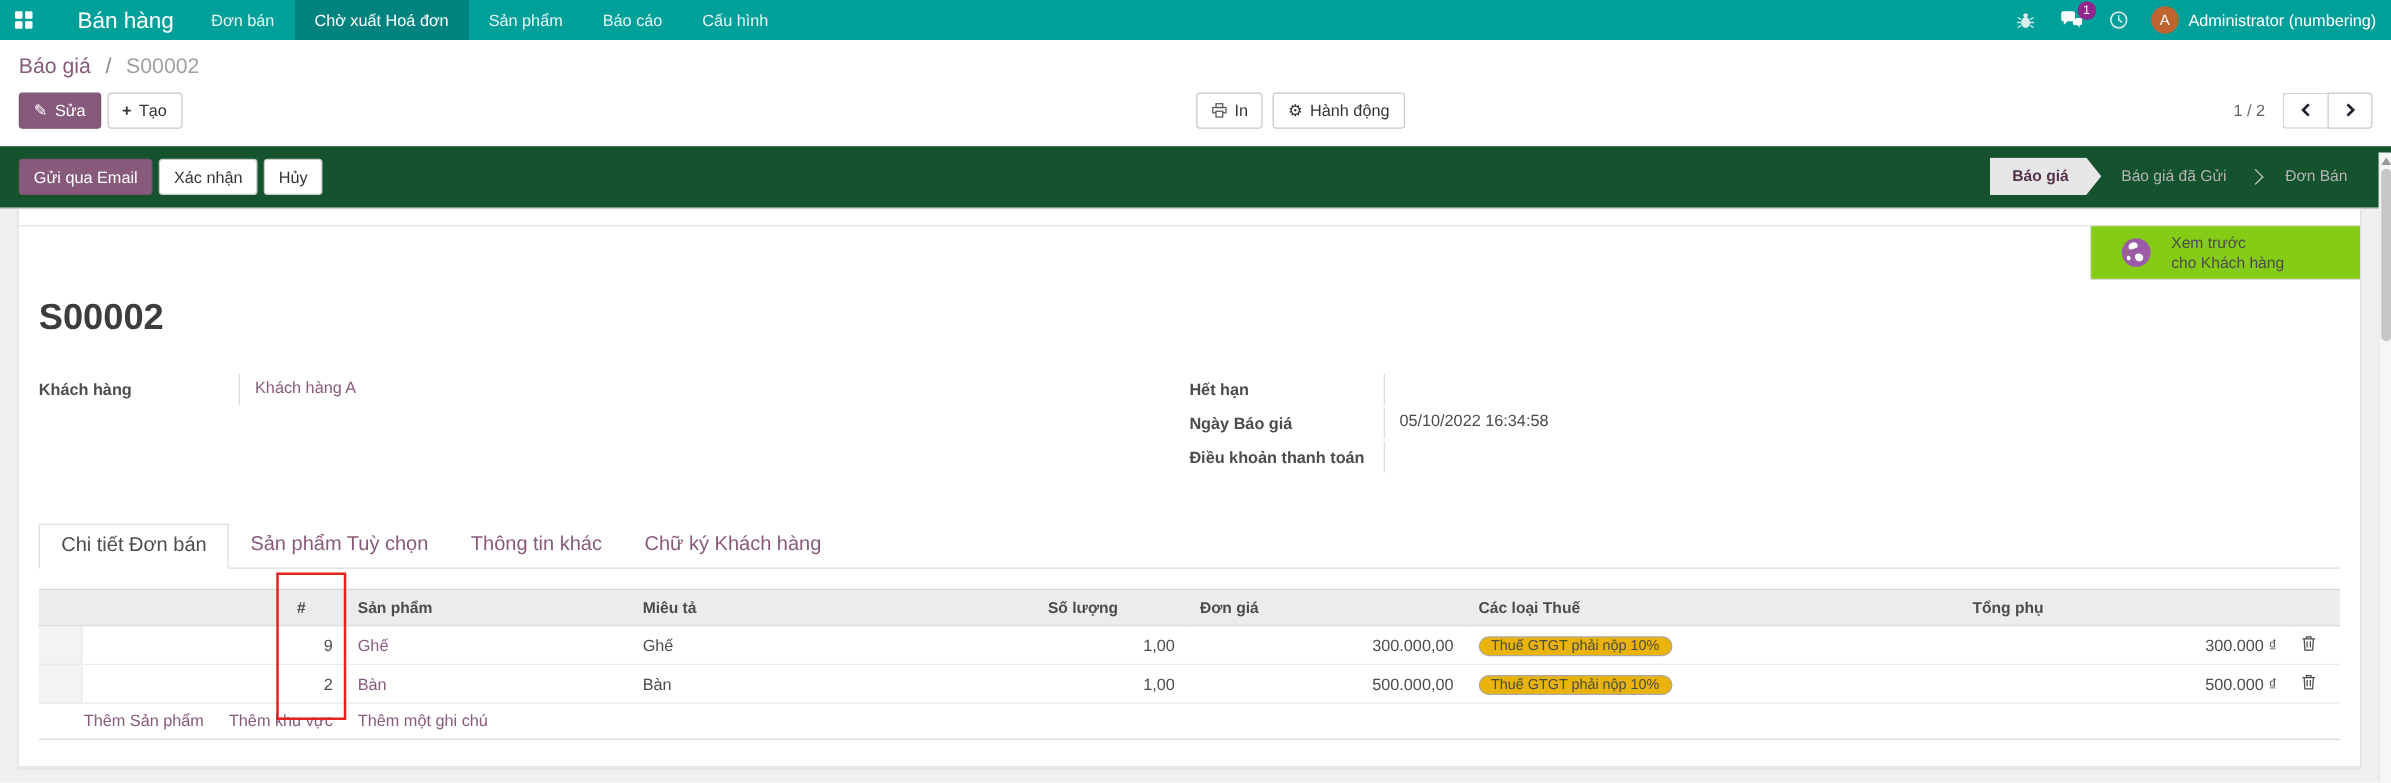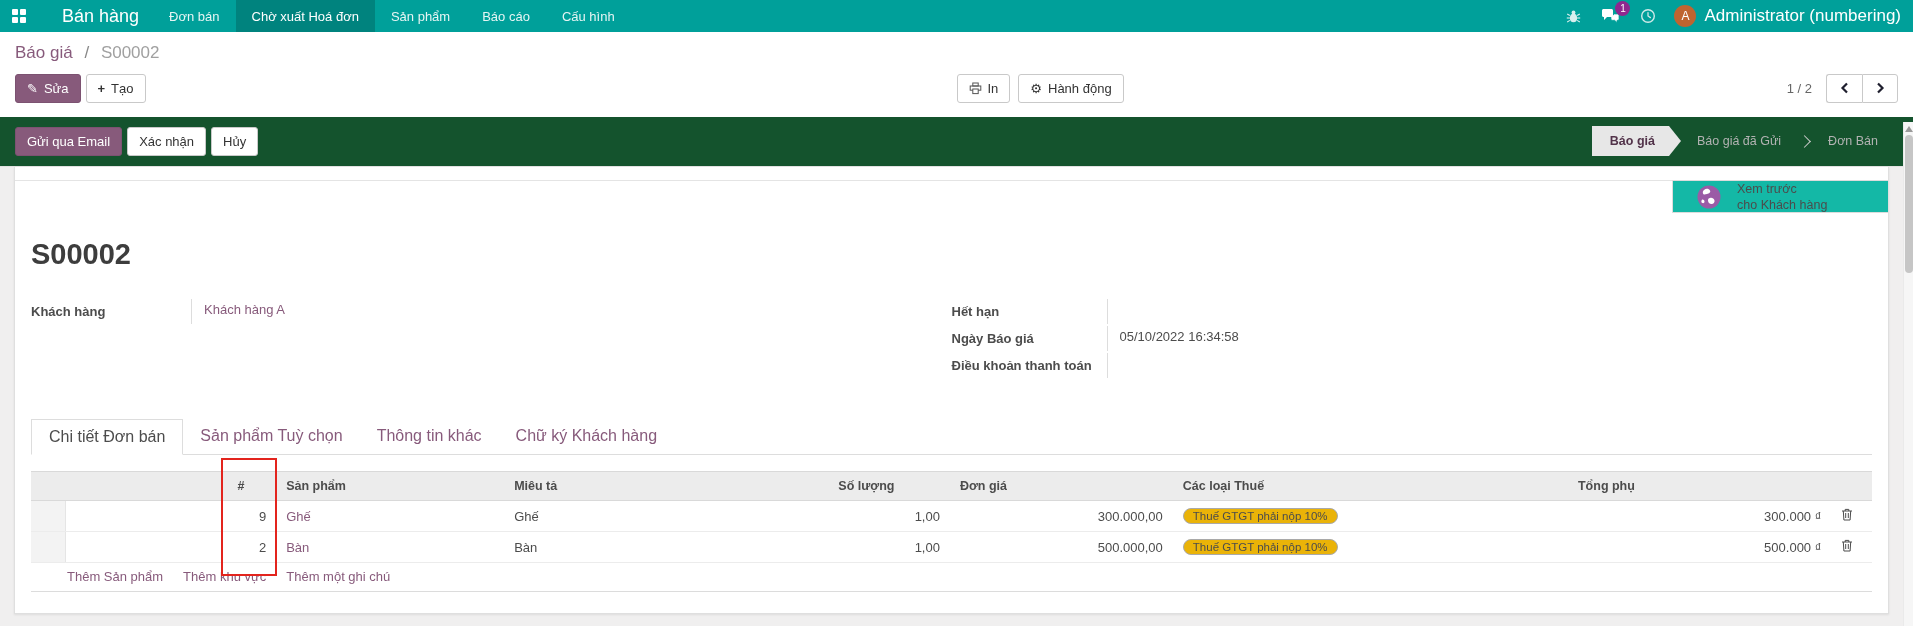--- a/index.html
+++ b/index.html
@@ -18,21 +18,21 @@
   .grid-icon i { width:6px; height:6px; background:#fff; border-radius:1px; display:block; }
   .brand { display:flex; align-items:center; font-size:18px; color:#fff; padding:0 14px 0 4px;margin-left:22px; }
   .nav-item { display:flex; align-items:center; padding:0 16px; color:#e6f5f4; font-size:13px; }
   .nav-item.active { background:rgba(0,0,0,0.18); color:#fff; }
   .nav-sys { display:flex; align-items:center; padding:0 10px; position:relative; color:#d9efee; }
   .badge { position:absolute; top:1px; right:0px; background:#8f278f; color:#fff; font-size:10px;
            min-width:15px; height:15px; line-height:15px; text-align:center; border-radius:8px; padding:0 3px; }
   .user-menu { display:flex; align-items:center; gap:8px; padding:0 12px 0 8px; color:#fff; }
   .avatar { width:22px; height:22px; border-radius:50%; background:#bf6430; color:#fff; font-size:12px;
             display:flex; align-items:center; justify-content:center; }
-  .user-name { font-size:17px;text-align:center; }
+  .user-name { font-size:13px;text-align:center; }
 
   
   .control-panel { background:#fff; padding:8px 15px 14px 15px; }
   .breadcrumb { font-size:17px; line-height:26px; }
   .breadcrumb a { color:#875a7b; }
   .breadcrumb .sep { color:#888; margin:0 7px; }
   .breadcrumb .current { color:#a0a0a0; }
   .cp-actions { position:relative; display:flex; align-items:center; margin-top:7px; height:30px; }
   .btn { display:inline-flex; align-items:center; gap:6px; height:29px; padding:0 11px;
          background:#fff; border:1px solid #c9c9c9; border-radius:3px; font-size:13px; color:#333;
@@ -59,23 +59,23 @@
                   clip-path:polygon(0 0, calc(100% - 12px) 0, 100% 50%, calc(100% - 12px) 100%, 0 100%); }
   .chev { width:9px; height:9px; border-top:1px solid #ccc; border-right:1px solid #ccc;
           transform:rotate(45deg); align-self:center; margin:0 3px; }
 
   
   .content { padding:0 24px 0 14px; height:447px; }
   .sheet { background:#fff; border:1px solid #dfdfdf; border-top:none; box-shadow:0 1px 2px rgba(0,0,0,.08);
            min-height:447px; position:relative; }
   .sheet-topband { height:57px; position:relative; }
   .topline { position:absolute; top:13px; left:0; right:216px; border-top:1px solid #e4e4e4; }
-  .preview-btn { position:absolute; top:13px; right:0; width:216px; height:33px; border:1px solid #dcdcdc;
+  .preview-btn { position:absolute; top:13px; right:0; width:216px; height:44px; border:1px solid #dcdcdc;
                  border-right:none; display:flex; align-items:center; gap:14px; padding:0 10px 0 22px;
-                 background:#14b8a6; cursor:pointer; }
+                 background:#84cc16; cursor:pointer; }
   .pv-text { display:flex; flex-direction:column; font-size:12.5px; color:#4c4c4c; line-height:16px; }
   .sheet-body { padding:0 16px 16px 16px; }
   h1.rec-title { font-size:29px; font-weight:bold; color:#3d3d3d; margin:14px 0 27px 0; }
 
   .field-groups { display:flex; }
   .fgroup { width:50%; }
   .frow { display:flex; min-height:27px; align-items:center; }
   .frow label { font-weight:bold; color:#4c4c4c; font-size:13px; }
   .fgroup.left .frow label { width:160px; }
   .fgroup.right .frow label { width:155px; }

